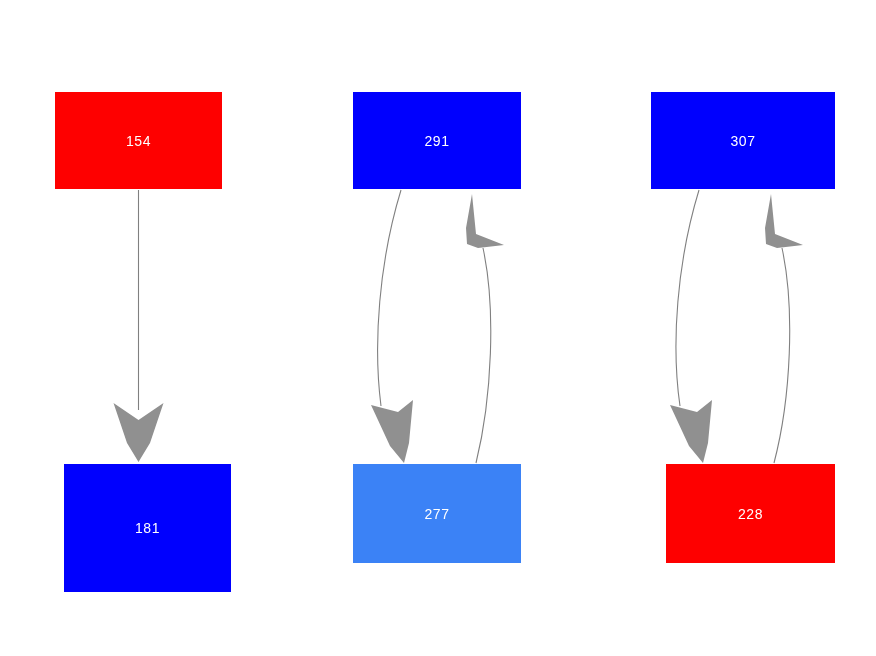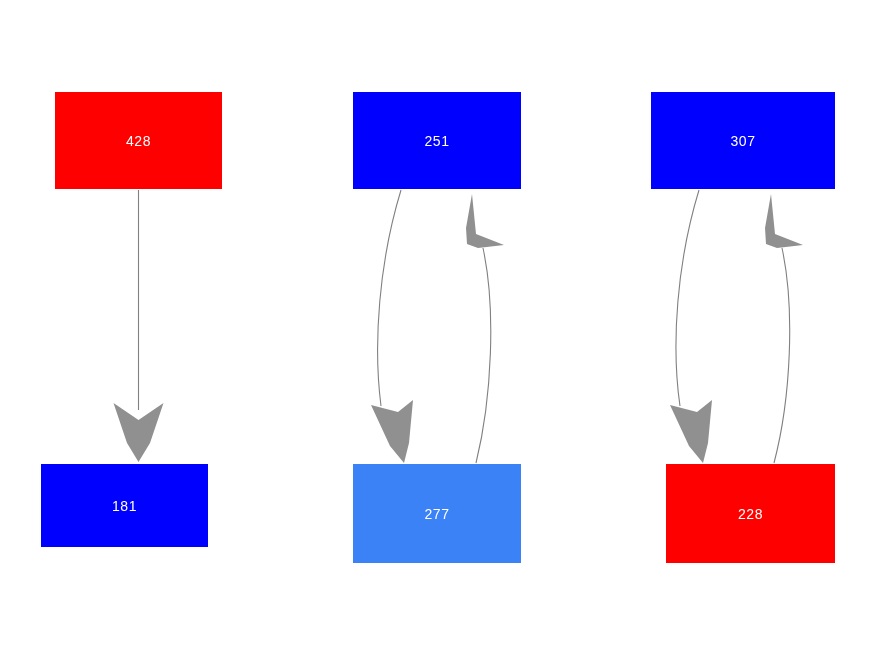--- a/index.html
+++ b/index.html
@@ -68,32 +68,32 @@
       <path d="M 699 190 C 677 262, 671 344, 680 406" fill="none" stroke="#808080" stroke-width="1.1"></path>
       <path d="M 670 405 L 697 412 L 712 400 L 708 443 L 703 463 L 689 446 Z" fill="#909090"></path>
     </g>
     <g>
       <path d="M 774 463 C 791 398, 795 308, 782 248" fill="none" stroke="#808080" stroke-width="1.1"></path>
       <path d="M 771 194 L 775 234 L 803 245 L 777 248 L 766 244 L 765 228 Z" fill="#909090"></path>
     </g>
   </svg>
 
   <div class="node" style="left:55px; top:92px; width:167px; height:97px; background:#fe0000;">
-    <span class="node-label">428</span>
+    <span class="node-label">154</span>
   </div>
 
   <div class="node" style="left:353px; top:92px; width:168px; height:97px; background:#0000fe;">
-    <span class="node-label">251</span>
+    <span class="node-label">291</span>
   </div>
 
   <div class="node" style="left:651px; top:92px; width:184px; height:97px; background:#0000fe;">
     <span class="node-label">307</span>
   </div>
 
-  <div class="node" style="left:41px; top:464px; width:167px; height:83px; background:#0000fe;">
+  <div class="node" style="left:64px; top:464px; width:167px; height:128px; background:#0000fe;">
     <span class="node-label">181</span>
   </div>
 
   <div class="node" style="left:353px; top:464px; width:168px; height:99px; background:#3b82f6;">
     <span class="node-label">277</span>
   </div>
 
   <div class="node" style="left:651px; top:464px; width:169px; height:99px; background:#fe0000;margin-left:15px;">
     <span class="node-label">228</span>
   </div>

